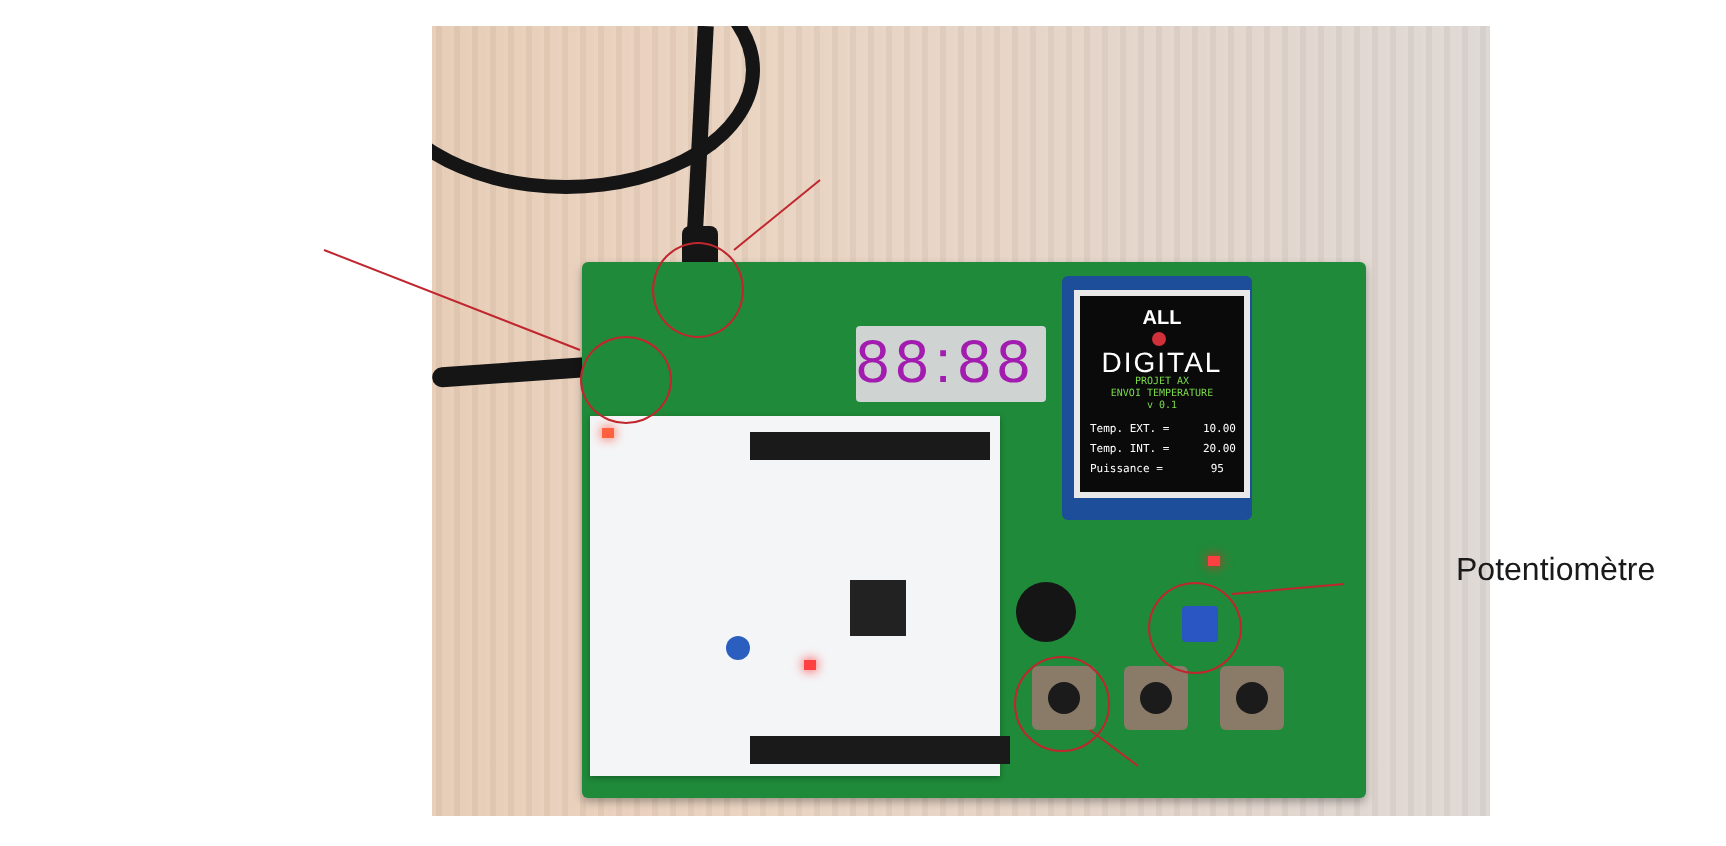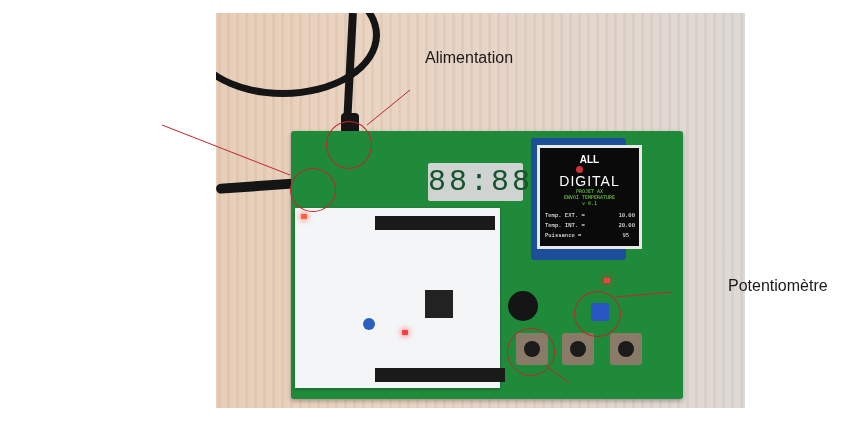--- a/index.html
+++ b/index.html
@@ -8,24 +8,24 @@
   .photo { position:absolute; left:216px; top:13px; width:529px; height:395px; overflow:hidden;
            background: linear-gradient(90deg,#e6cbb4 0%,#e9d2bf 30%,#e4d3c6 60%,#ddd7d3 100%); }
   .grain { position:absolute; inset:0;
            background: repeating-linear-gradient(90deg, rgba(255,255,255,0.08) 0 2px, rgba(0,0,0,0.03) 2px 5px, rgba(255,255,255,0.05) 5px 9px); }
   .label { position:absolute; color:#1a1a1a; font-size:16px; line-height:21px; }
   .board { position:absolute; left:75px; top:118px; width:392px; height:268px; background:#1f8a3a;
            border-radius:3px; box-shadow: 0 2px 4px rgba(0,0,0,0.3); }
   .nucleo { position:absolute; left:79px; top:195px; width:205px; height:180px; background:#f4f5f7;
             box-shadow: 0 1px 3px rgba(0,0,0,0.3); }
   .screen-frame { position:absolute; left:315px; top:125px; width:95px; height:122px; background:#1d4e9a; border-radius:3px; }
-  .screen { position:absolute; left:321px; top:132px; width:82px; height:98px; background:#0a0a0a; border:3px solid #e9e9e9;padding-left:17px; }
+  .screen { position:absolute; left:321px; top:132px; width:82px; height:98px; background:#0a0a0a; border:3px solid #e9e9e9; }
   .screen-line { position:absolute; left:0; right:0; text-align:center; font-family:"DejaVu Sans Mono", monospace; }
   .seg { position:absolute; left:212px; top:150px; width:95px; height:38px; background:#cfd3d2; border-radius:2px;
-         font-family:Liberation Mono, monospace; font-size:30px; color:#14532d; line-height:38px; letter-spacing:3px; }
+         font-family:Liberation Sans, sans-serif; font-size:30px; color:#a21caf; line-height:38px; letter-spacing:3px; }
   .circle { position:absolute; border:1.5px solid #c0262e; border-radius:50%; }
   .btn { position:absolute; width:32px; height:32px; background:#8a7a68; border-radius:3px; }
   .btn::after { content:""; position:absolute; left:8px; top:8px; width:16px; height:16px; background:#1b1b1b; border-radius:50%; }
   .cable { position:absolute; background:#151515; }
   svg.lines { position:absolute; left:0; top:0; width:863px; height:423px; pointer-events:none; }
 </style>
 </head>
 <body>
 
 <div class="photo">
@@ -86,15 +86,14 @@
 <svg class="lines">
   <line x1="162" y1="125" x2="290" y2="175" stroke="#c0262e" stroke-width="1"></line>
   <line x1="410" y1="90" x2="367" y2="125" stroke="#c0262e" stroke-width="1"></line>
   <line x1="672" y1="292" x2="616" y2="297" stroke="#c0262e" stroke-width="1"></line>
   <line x1="569" y1="383" x2="545" y2="365" stroke="#c0262e" stroke-width="1"></line>
 </svg>
 
 <div class="label" style="left:37px; top:96px;">
 </div>
 <div class="label" style="left:425px; top:47px;">
-  <div>Alimentation</div>
 </div>
 <div class="label" style="left:728px; top:275px;">Potentiomètre</div>
 
 </body></html>

